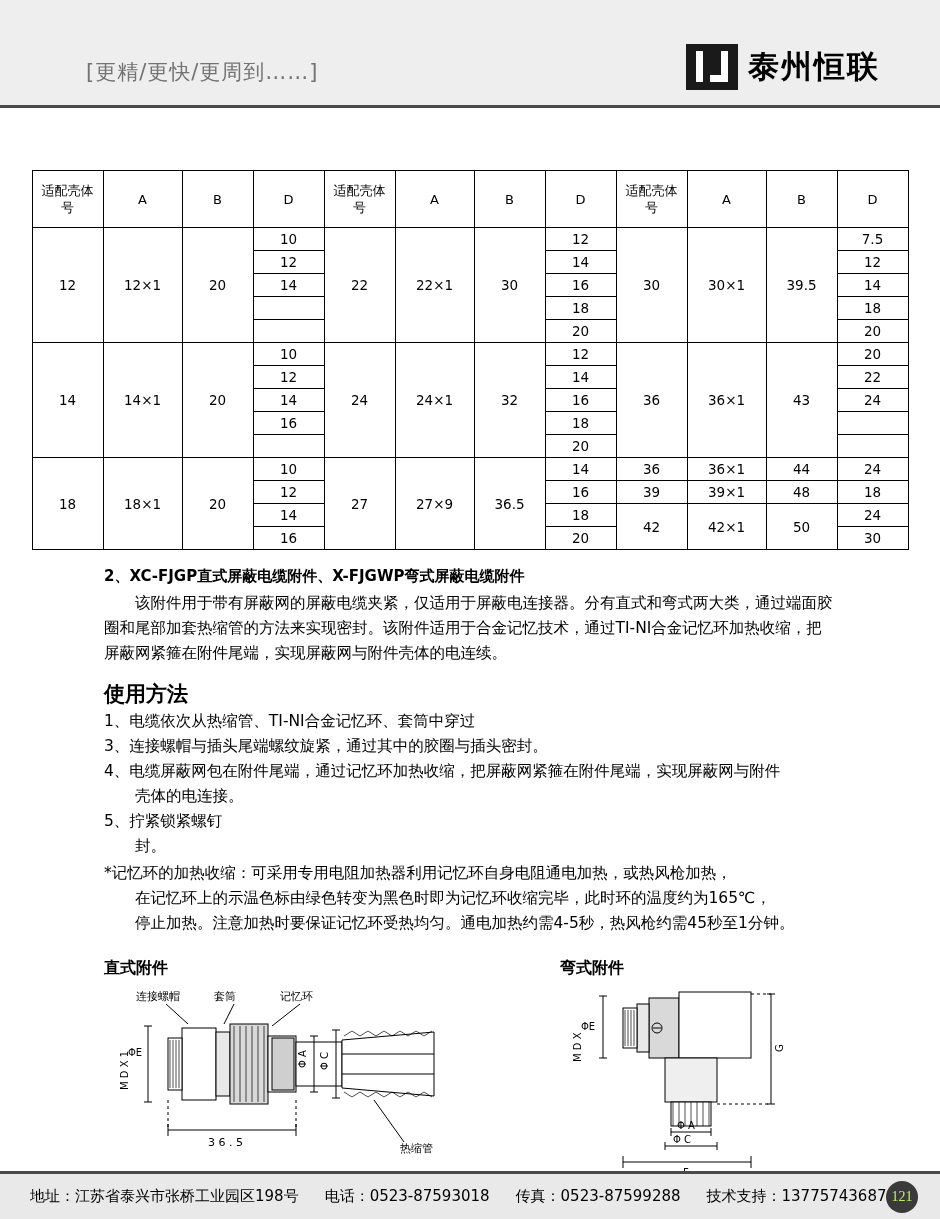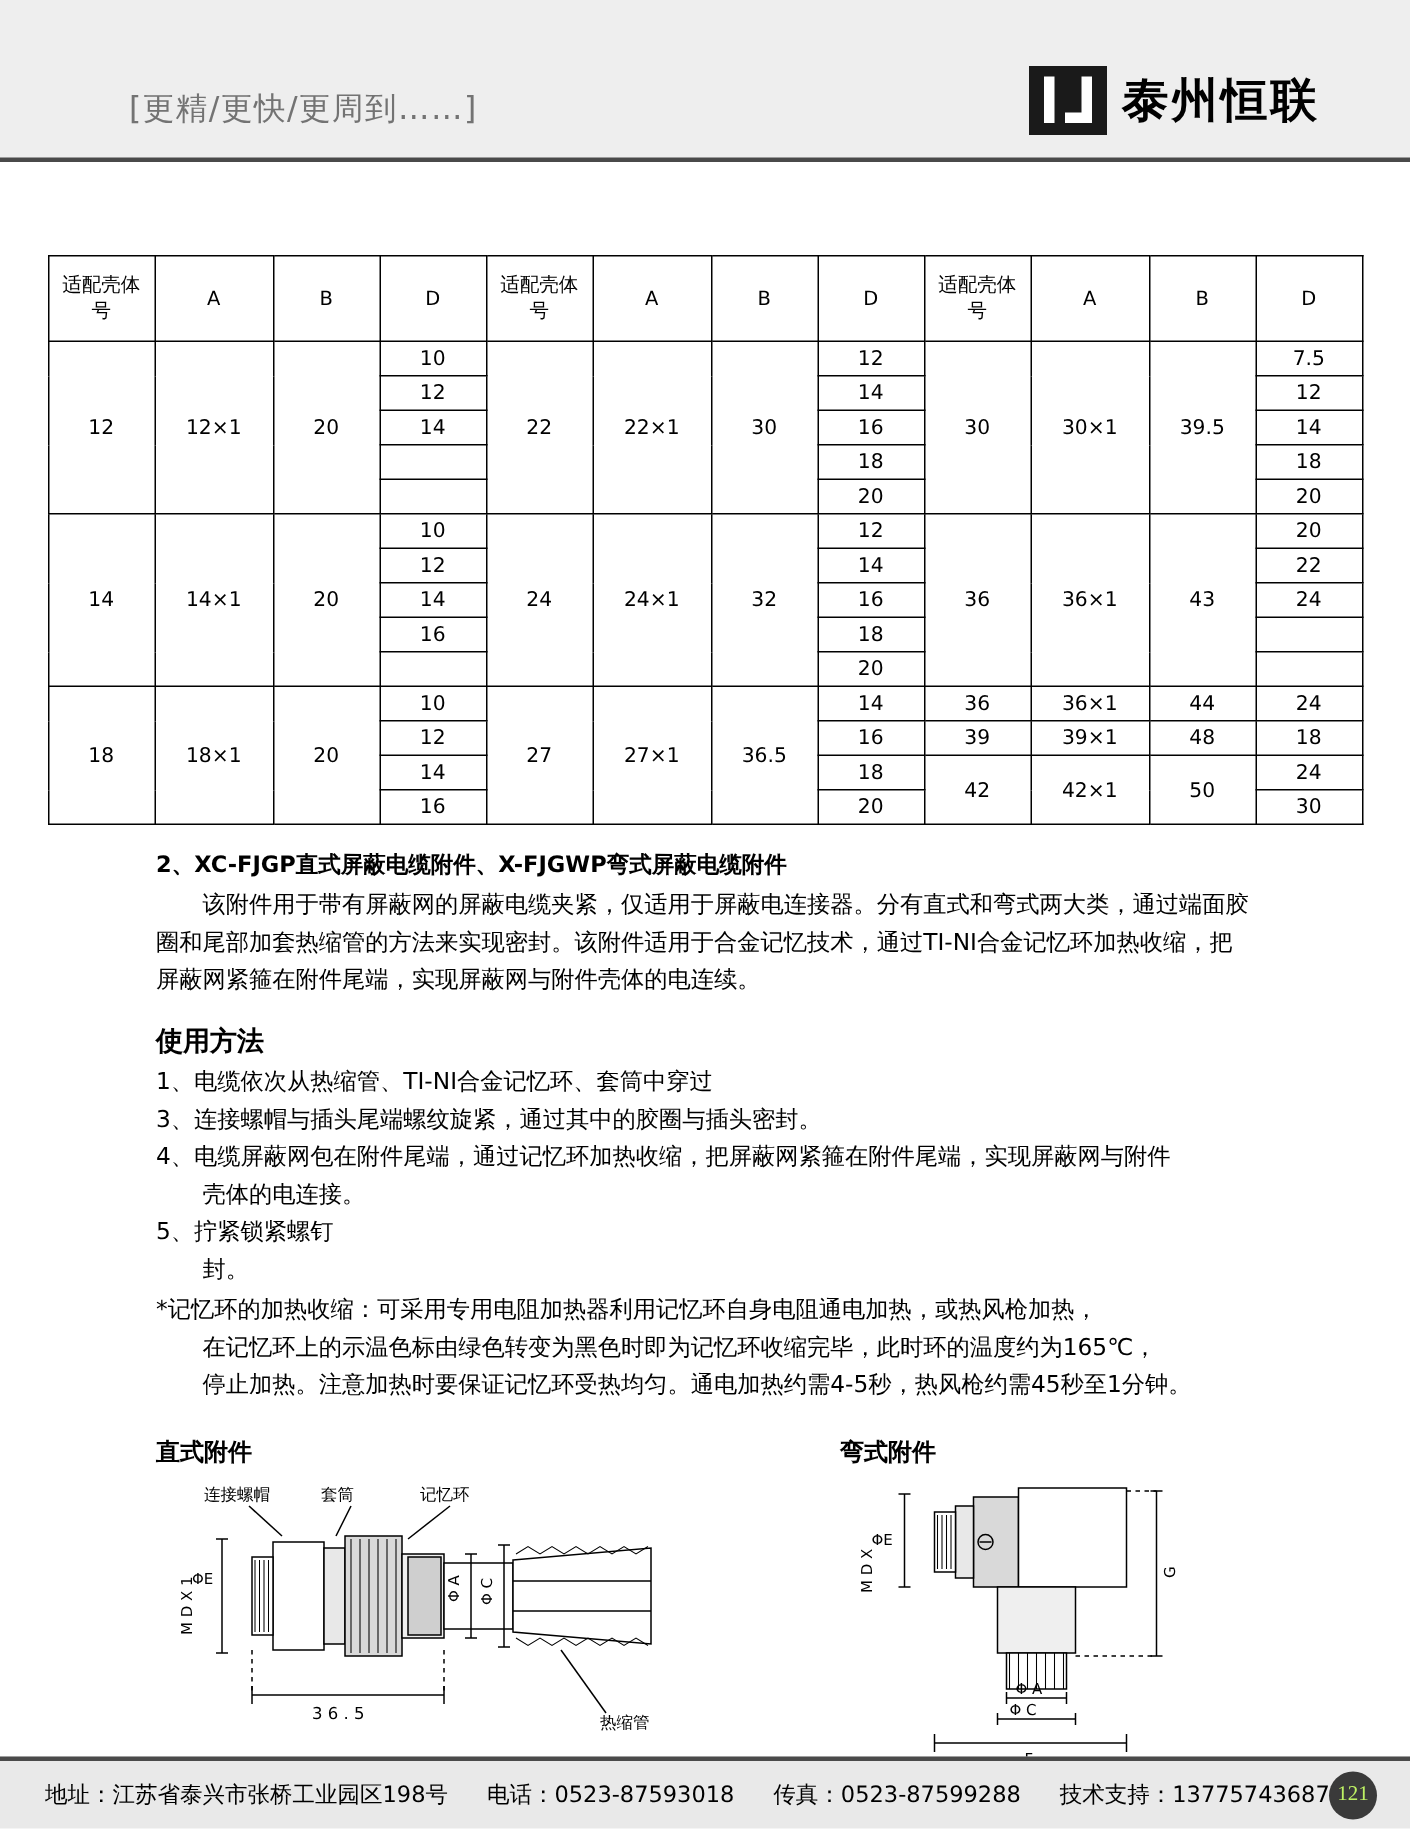--- a/index.html
+++ b/index.html
@@ -124,21 +124,21 @@
     font-weight: bold;
     font-size: 15px;
     margin-bottom: 2px;
   }
   .para {
     text-indent: 2em;
     margin: 0;
   }
   .block-title {
     font-weight: bold;
-    font-size: 18px;
+    font-size: 21px;
     margin: 16px 0 2px 0;
   }
   .list-item {
     margin: 0;
     padding-left: 0;
   }
   .list-item .sub {
     display: block;
     padding-left: 2em;
   }
@@ -304,21 +304,21 @@
           <td>20</td>
           <td></td>
         </tr>
 
         <tr>
           <td rowspan="4">18</td>
           <td rowspan="4">18×1</td>
           <td rowspan="4">20</td>
           <td>10</td>
           <td rowspan="4">27</td>
-          <td rowspan="4">27×1</td>
+          <td rowspan="4">27×9</td>
           <td rowspan="4">36.5</td>
           <td>14</td>
           <td>36</td>
           <td>36×1</td>
           <td>44</td>
           <td>24</td>
         </tr>
         <tr>
           <td>12</td>
           <td>16</td>

